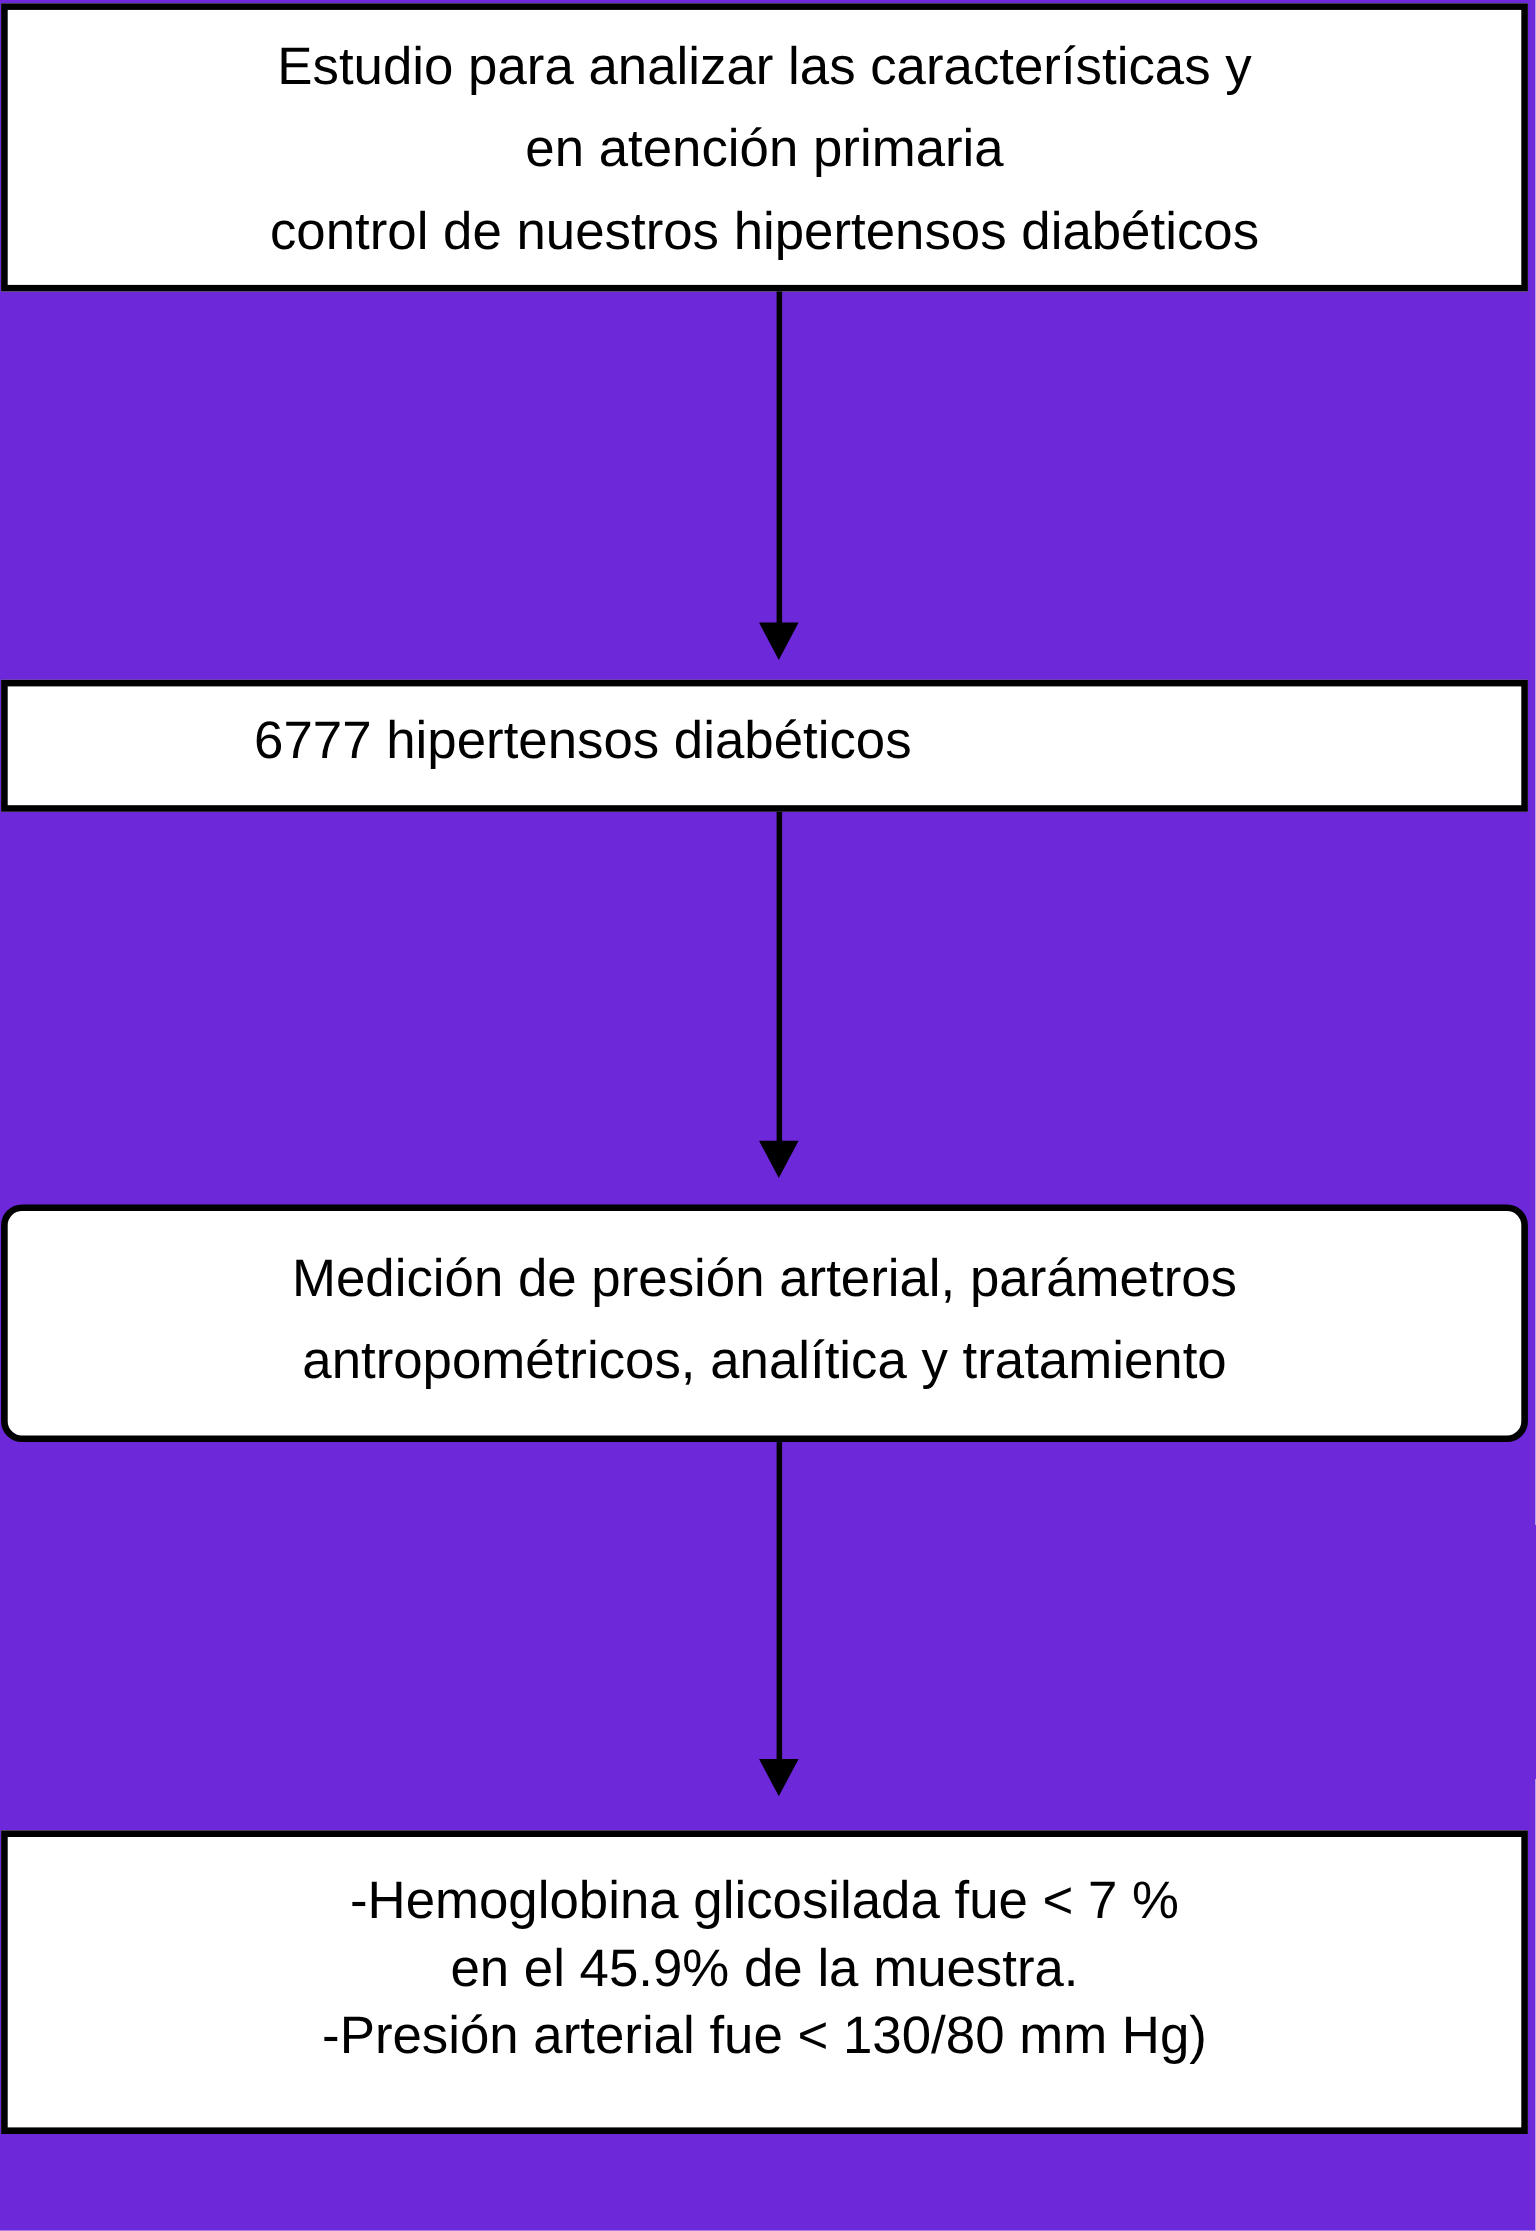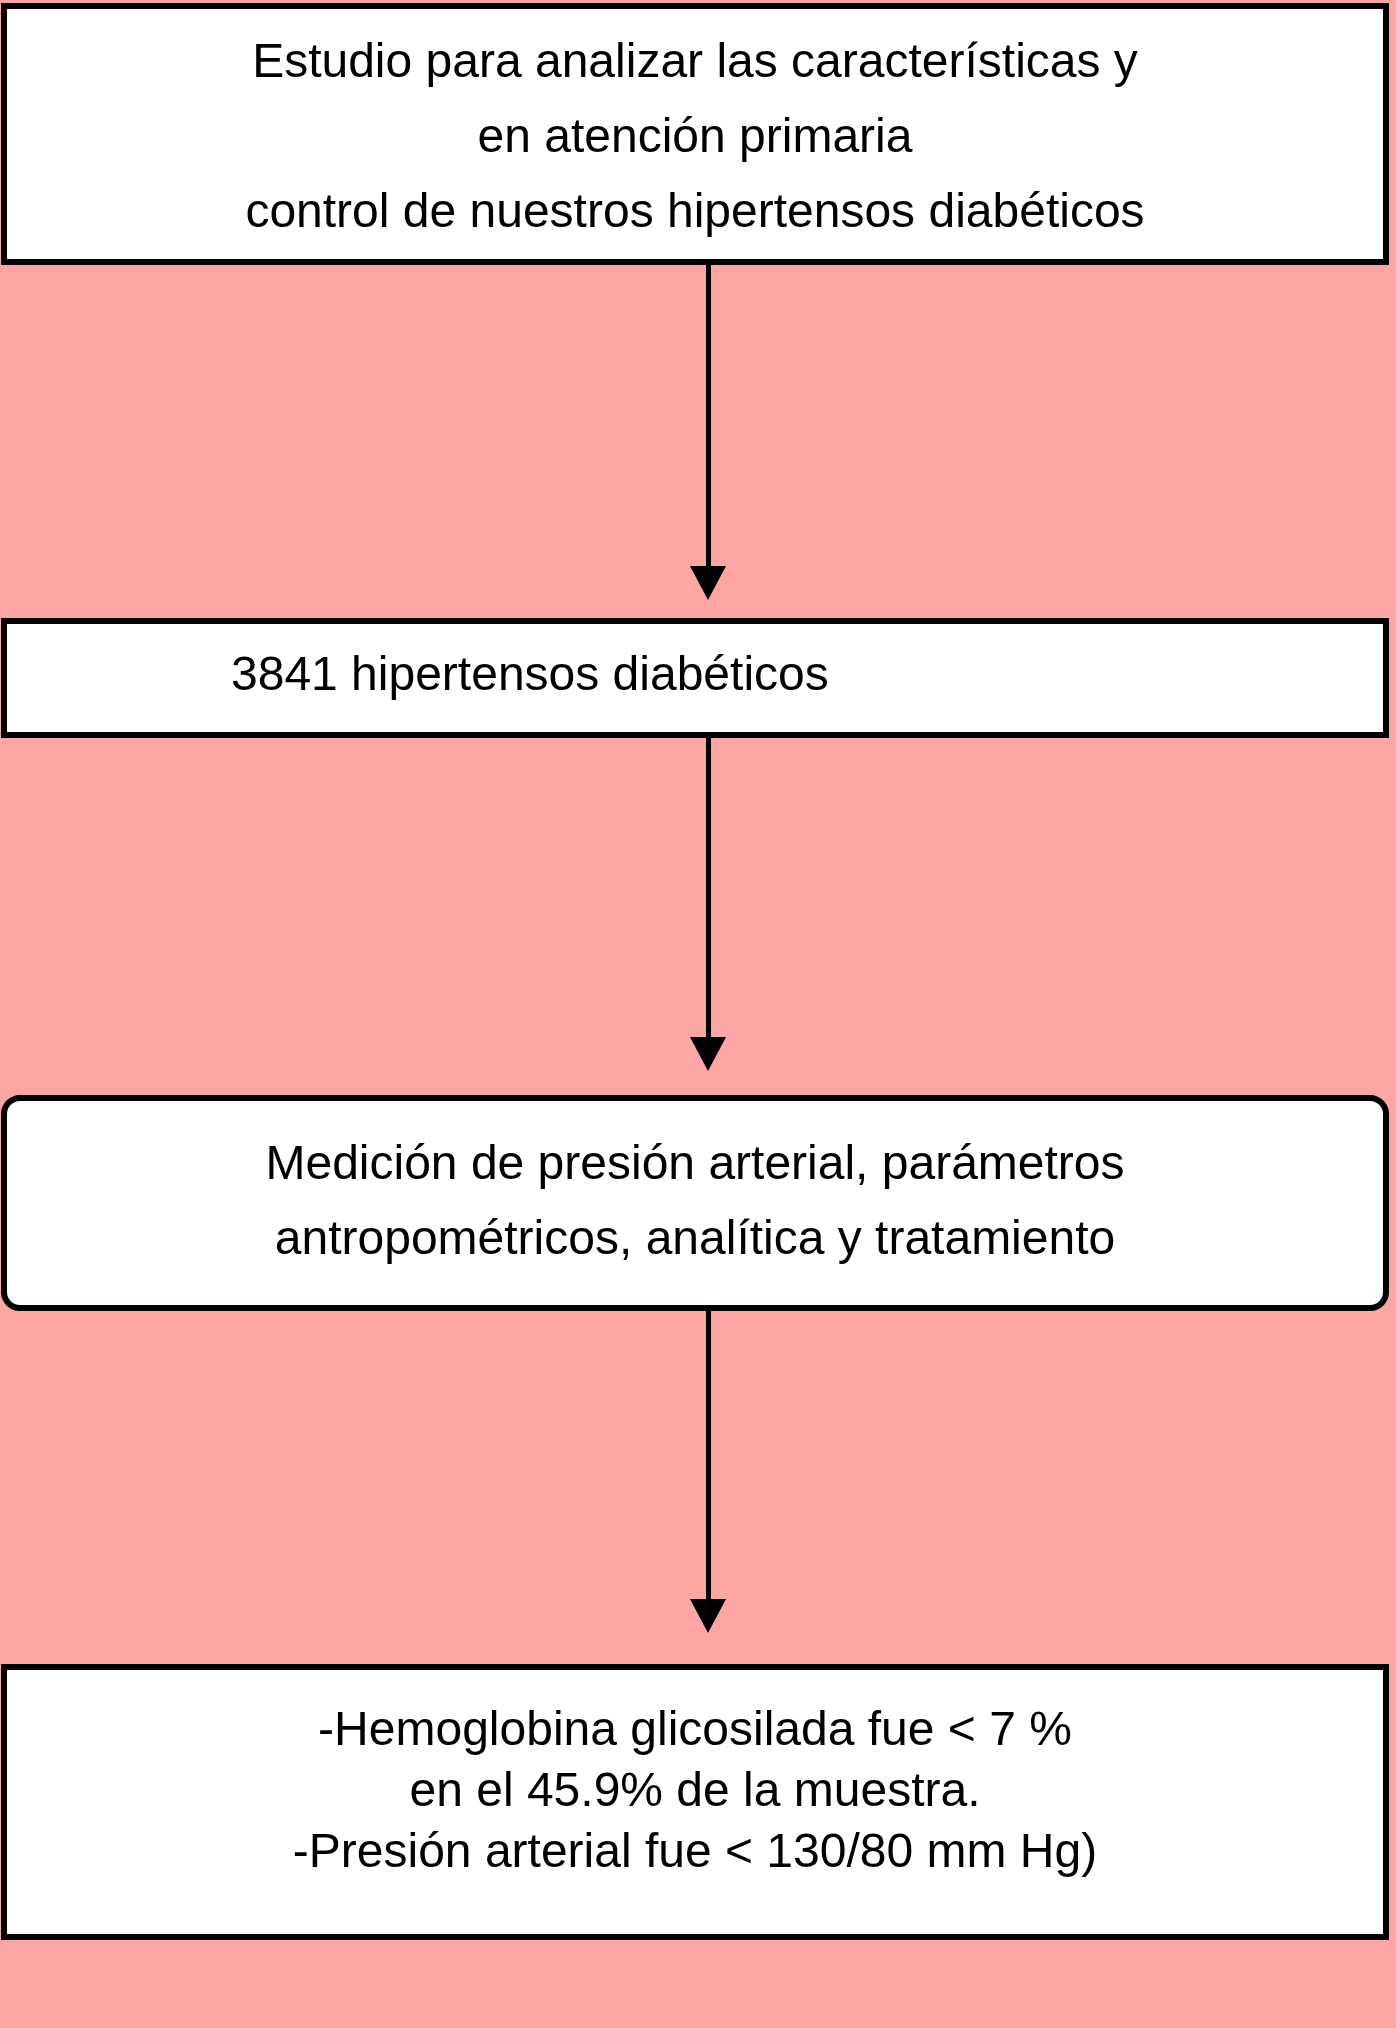--- a/index.html
+++ b/index.html
@@ -1,21 +1,21 @@
 <!DOCTYPE html>
 <html><head>
 <meta charset="utf-8">
 <style>
   * { margin: 0; padding: 0; box-sizing: border-box; }
   html, body { background: #ffffff; }
   .page {
     position: relative;
     width: 1396px;
     height: 2028px;
-    background: #fca5a5;
+    background: #6d28d9;
     color: #000000;
     font-family: "Liberation Sans", "DejaVu Sans", sans-serif;
     overflow: hidden;
   }
   .fbox {
     position: absolute;
     left: 1px;
     width: 1388px;
     background: #ffffff;
     border: 6px solid #000000;
@@ -63,21 +63,21 @@
   <div class="fbox" id="box1">
     <div class="line">Estudio para analizar las características y</div>
     <div class="line">en atención primaria</div>
     <div class="line">control de nuestros hipertensos diabéticos</div>
   </div>
 
   <div class="arrow-shaft" id="arrow1-shaft"></div>
   <div class="arrow-head" id="arrow1-head"></div>
 
   <div class="fbox" id="box2">
-    <div class="line">3841 hipertensos diabéticos</div>
+    <div class="line">6777 hipertensos diabéticos</div>
   </div>
 
   <div class="arrow-shaft" id="arrow2-shaft"></div>
   <div class="arrow-head" id="arrow2-head"></div>
 
   <div class="fbox" id="box3">
     <div class="line">Medición de presión arterial, parámetros</div>
     <div class="line">antropométricos, analítica y tratamiento</div>
   </div>
 

